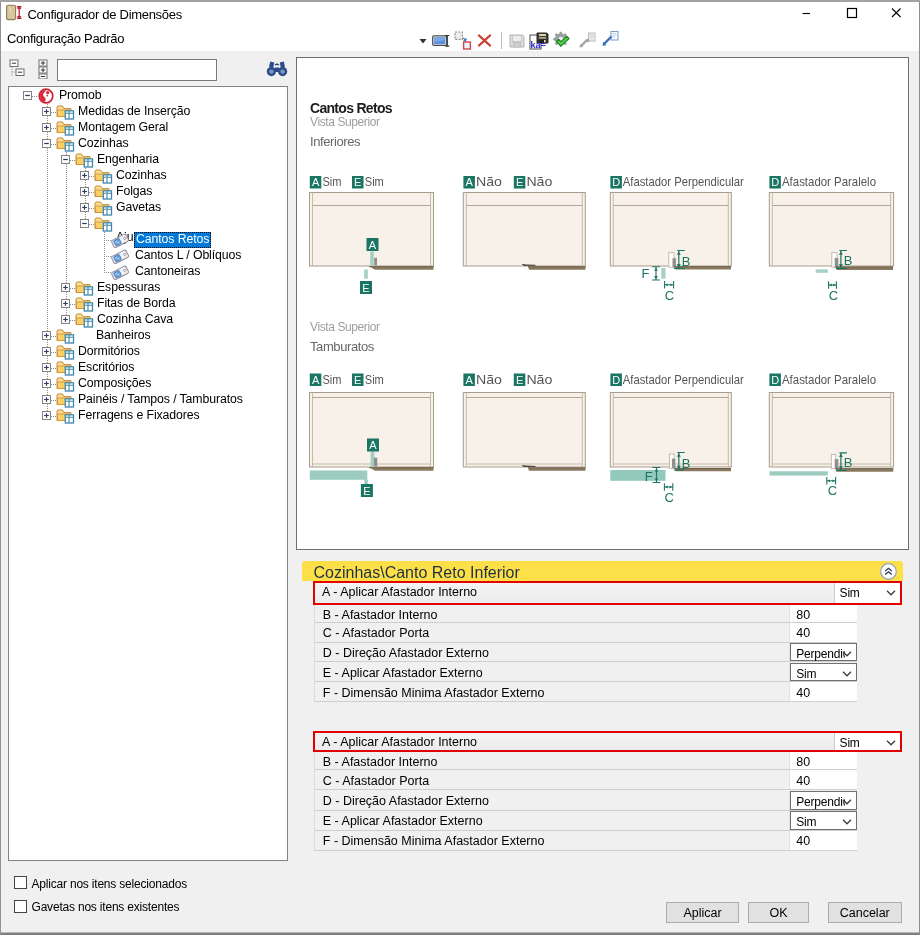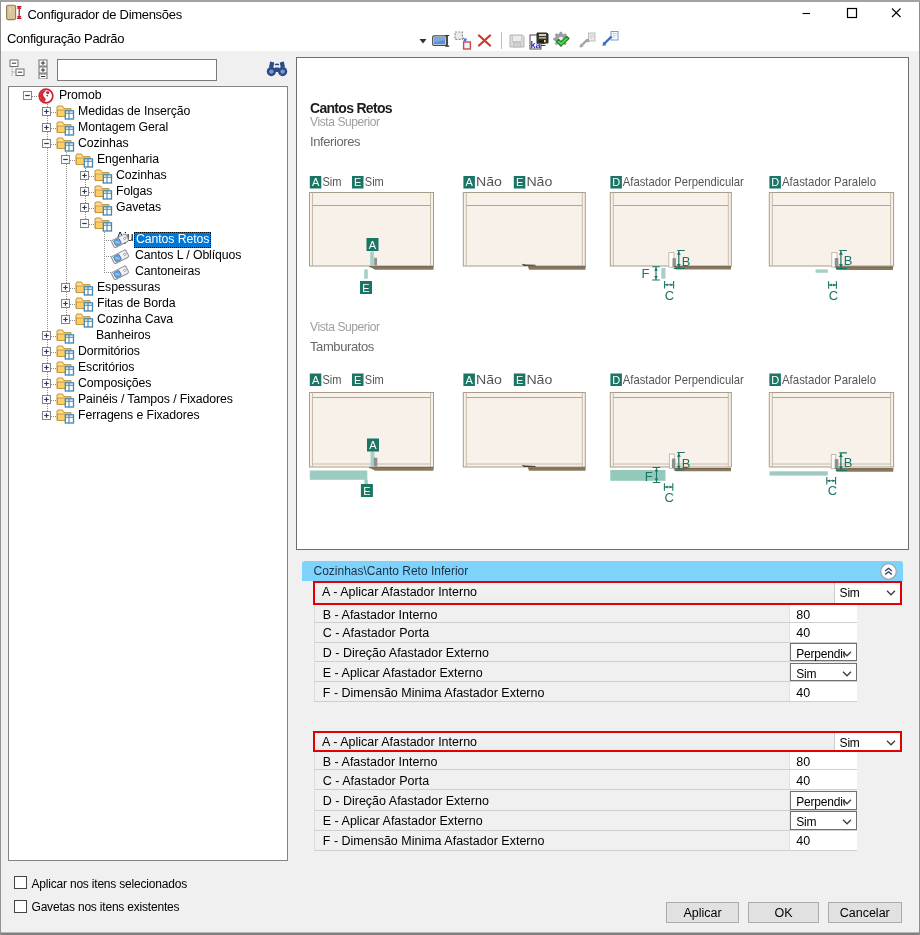--- a/index.html
+++ b/index.html
@@ -11,21 +11,21 @@
 .lab{font-size:13px;color:#000;letter-spacing:-0.3px}
 #tree{position:absolute;left:8px;top:86px;width:280px;height:775px;background:#fff;border:1px solid #838383;overflow:hidden}
 .trow{font-size:12.3px;color:#000;white-space:nowrap;letter-spacing:-0.1px}
 .sel{font-size:12.3px;letter-spacing:-0.1px;color:#fff;background:#0078d7;padding:0.5px 2px 1.5px 2px;outline:1px dotted #0b0b0b;outline-offset:-1px;white-space:nowrap}
 .vdot{position:absolute;width:1px;background-image:repeating-linear-gradient(to bottom,#8e8e8e 0 1px,transparent 1px 2px)}
 .hdot{position:absolute;height:1px;background-image:repeating-linear-gradient(to right,#8e8e8e 0 1px,transparent 1px 2px)}
 #wbox{position:absolute;left:296px;top:57px;width:612.5px;height:492.5px;background:#fff;border:1px solid #6e6e6e}
 .h1{font-size:14px;font-weight:bold;color:#1c1c1c;letter-spacing:-0.7px}
 .h2{font-size:12px;color:#9e9e9e;letter-spacing:-0.4px}
 .h3{font-size:13px;color:#686868;letter-spacing:-0.4px}
-.thead{position:absolute;height:19.5px;background:#7dd3fc;border-radius:3px 3px 0 0;font-size:12px;color:#1e2f45;padding:3px 0 0 11.5px}
+.thead{position:absolute;height:19.5px;background:#fde047;border-radius:3px 3px 0 0;font-size:16px;color:#1e2f45;padding:3px 0 0 11.5px}
 .circ{position:absolute;right:6px;top:1.5px}
 .hrow{position:absolute;width:589.5px;border:2.5px solid #e30000;background:#f0f0f0;display:flex}
 .hrow .nm{flex:1;font-size:12.5px;color:#000;padding:2.5px 0 0 7.5px;background:linear-gradient(#f4f4f4,#ececec)}
 .hrow .vl{width:66.5px;position:relative;background:#fff;border-left:1px solid #ccc}
 .row{position:absolute;width:543px;border-bottom:1px solid #cfcfcf;border-left:1px solid #dcdcdc;display:flex}
 .row .nm{flex:1;font-size:12.5px;color:#000;padding:3.5px 0 0 7.5px}
 .row .vl{width:68px;position:relative;background:#fff;border-left:1px solid #e2e2e2}
 .num{font-size:12.5px;color:#000;position:absolute;left:6px;top:3.5px}
 .combo{position:absolute;inset:0;border:1px solid #707070;background:#fff}
 .hrow .combo{border:none}
@@ -382,21 +382,21 @@
 <rect x="0.5" y="0.5" width="8" height="8" fill="#fcfcfc" stroke="#848484" stroke-width="1"></rect>
         <path d="M2.2 4.5 H6.8 M4.5 2.2 V6.8" stroke="#2b3a63" stroke-width="1.2"></path>
       </svg>
       <div class="hdot" style="left:51.0px;top:399.5px;width:5.0px"></div>
       <svg class="abs" style="left:56px;top:392.0px" width="19" height="16" viewBox="0 0 19 16">
 <path d="M1 3 L1 12.5 L15 12.5 L15 4.6 L8 4.6 L6.5 2 L2 2 Z" fill="#fede8e" stroke="#c0913a" stroke-width="1"></path>
 <path d="M1.5 6 L15 6 L15 12.5 L1.5 12.5 Z" fill="#fbce66" stroke="#c0913a" stroke-width="0.8"></path>
 <rect x="9.3" y="6.8" width="8.2" height="8.2" fill="#fff" stroke="#4288ae" stroke-width="1.3"></rect>
 <path d="M9.3 9.3 L17.5 9.3 M13 6.8 L13 15" stroke="#4288ae" stroke-width="1.1"></path>
 </svg>
-      <div class="abs trow" style="left:78px;top:392.0px">Painéis / Tampos / Fixadores</div>
+      <div class="abs trow" style="left:78px;top:392.0px">Painéis / Tampos / Tamburatos</div>
       <div class="hdot" style="left:46.5px;top:415.5px;width:9.0px"></div>
       <svg class="abs" style="left:42px;top:411.0px" width="9" height="9" viewBox="0 0 9 9">
 <rect x="0.5" y="0.5" width="8" height="8" fill="#fcfcfc" stroke="#848484" stroke-width="1"></rect>
         <path d="M2.2 4.5 H6.8 M4.5 2.2 V6.8" stroke="#2b3a63" stroke-width="1.2"></path>
       </svg>
       <div class="hdot" style="left:51.0px;top:415.5px;width:5.0px"></div>
       <svg class="abs" style="left:56px;top:408.0px" width="19" height="16" viewBox="0 0 19 16">
 <path d="M1 3 L1 12.5 L15 12.5 L15 4.6 L8 4.6 L6.5 2 L2 2 Z" fill="#fede8e" stroke="#c0913a" stroke-width="1"></path>
 <path d="M1.5 6 L15 6 L15 12.5 L1.5 12.5 Z" fill="#fbce66" stroke="#c0913a" stroke-width="0.8"></path>
 <rect x="9.3" y="6.8" width="8.2" height="8.2" fill="#fff" stroke="#4288ae" stroke-width="1.3"></rect>
@@ -664,16 +664,16 @@
           </div>
         </div>
       </div>
       <div class="row" style="left:314.3px;top:830.90px;height:20.10px">
         <div class="nm">F - Dimensão Minima Afastador Externo</div>
         <div class="vl">
           <span class="num">40</span>
         </div>
       </div>
       <div class="btn" style="left:666px;top:902px">Aplicar</div>
-      <div class="btn" style="left:748px;top:902px;width:71px">OK</div>
+      <div class="btn" style="left:748px;top:902px;width:61px">OK</div>
       <div class="btn" style="left:828px;top:902px;width:73.5px">Cancelar</div>
       <div id="frame"></div>
     </div>
 </div>
 </body></html>

